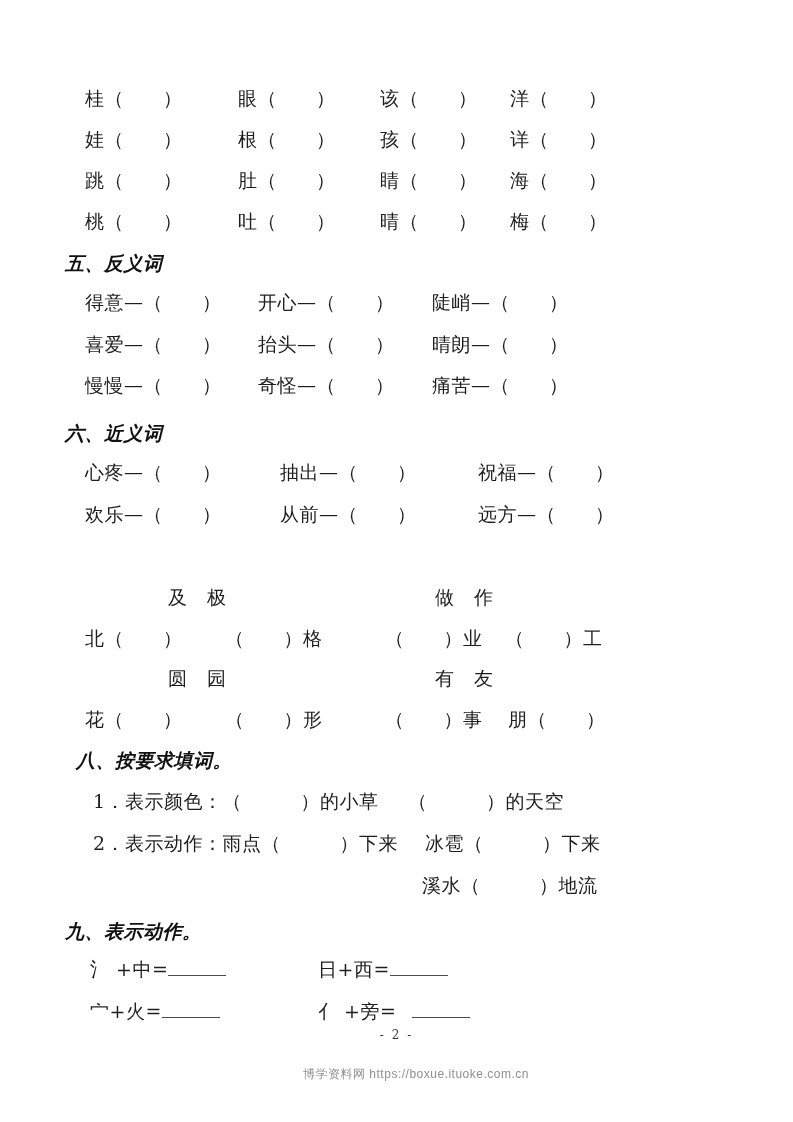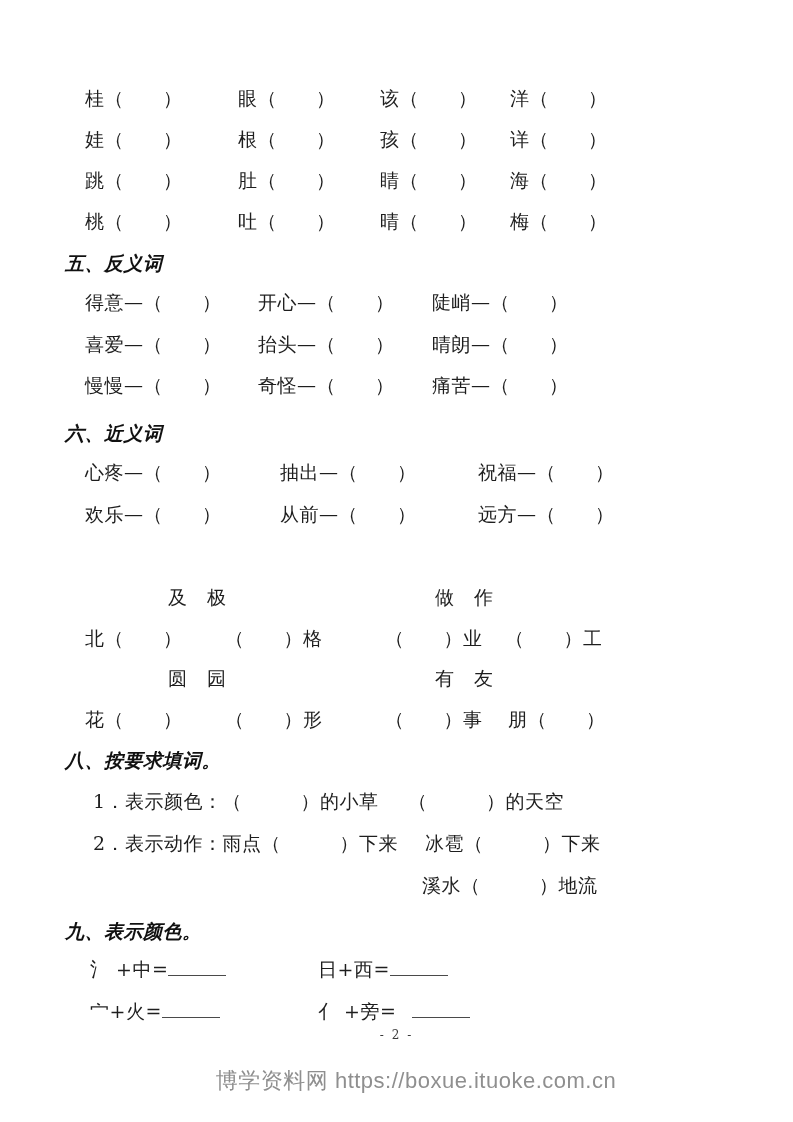--- a/index.html
+++ b/index.html
@@ -18,21 +18,21 @@
     border-bottom:1.6px solid #4a4a4a;vertical-align:baseline;
   }
   .blank-offset{margin-left:16px;}
   .pgnum{
     position:absolute;left:0;right:0;top:1028px;text-align:center;
     font-size:12px;color:#3a3a3a;letter-spacing:2px;
   }
   .footer{
     position:absolute;left:0;right:0;top:1066px;text-align:center;
     font-family:"Liberation Sans","DejaVu Sans",sans-serif;
-    font-size:22px;color:#8f8f8f;letter-spacing:0.5px;padding-left:39px;
+    font-size:12px;color:#8f8f8f;letter-spacing:0.5px;padding-left:39px;
   }
 </style>
 </head>
 <body>
 
 <div class="page">
 
   <span class="c" style="left:85px;top:86px">桂（　　）</span>
   <span class="c" style="left:238px;top:86px">眼（　　）</span>
   <span class="c" style="left:380px;top:86px">该（　　）</span>
@@ -87,31 +87,31 @@
   <span class="c" style="left:505px;top:626px">（　　）工</span>
 
   <span class="c" style="left:168px;top:666px">圆　园</span>
   <span class="c" style="left:435px;top:666px">有　友</span>
 
   <span class="c" style="left:85px;top:707px">花（　　）</span>
   <span class="c" style="left:225px;top:707px">（　　）形</span>
   <span class="c" style="left:385px;top:707px">（　　）事</span>
   <span class="c" style="left:508px;top:707px">朋（　　）</span>
 
-  <span class="c hdr" style="left:65px;top:748px">八、按要求填词。</span>
+  <span class="c hdr" style="left:76px;top:748px">八、按要求填词。</span>
 
   <span class="c" style="left:93px;top:789px">1．表示颜色：（　　　）的小草</span>
   <span class="c" style="left:408px;top:789px">（　　　）的天空</span>
 
   <span class="c" style="left:93px;top:831px">2．表示动作：雨点（　　　）下来</span>
   <span class="c" style="left:425px;top:831px">冰雹（　　　）下来</span>
 
   <span class="c" style="left:422px;top:873px">溪水（　　　）地流</span>
 
-  <span class="c hdr" style="left:65px;top:919px">九、表示颜色。</span>
+  <span class="c hdr" style="left:65px;top:919px">九、表示动作。</span>
 
   <span class="c" style="left:90px;top:957px"><span>氵 +中=</span><span class="blank"></span></span>
   <span class="c" style="left:318px;top:957px"><span>日+西=</span><span class="blank"></span></span>
 
   <span class="c" style="left:90px;top:999px"><span>宀+火=</span><span class="blank"></span></span>
   <span class="c" style="left:318px;top:999px"><span>亻 +旁=</span><span class="blank blank-offset"></span></span>
 
   <div class="pgnum">- 2 -</div>
 
   <div class="footer">博学资料网 https://boxue.ituoke.com.cn</div>

